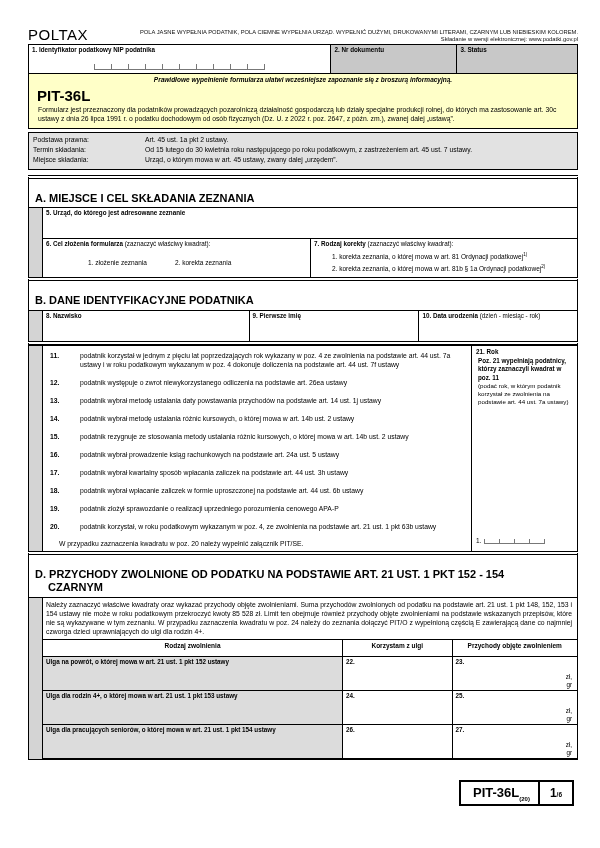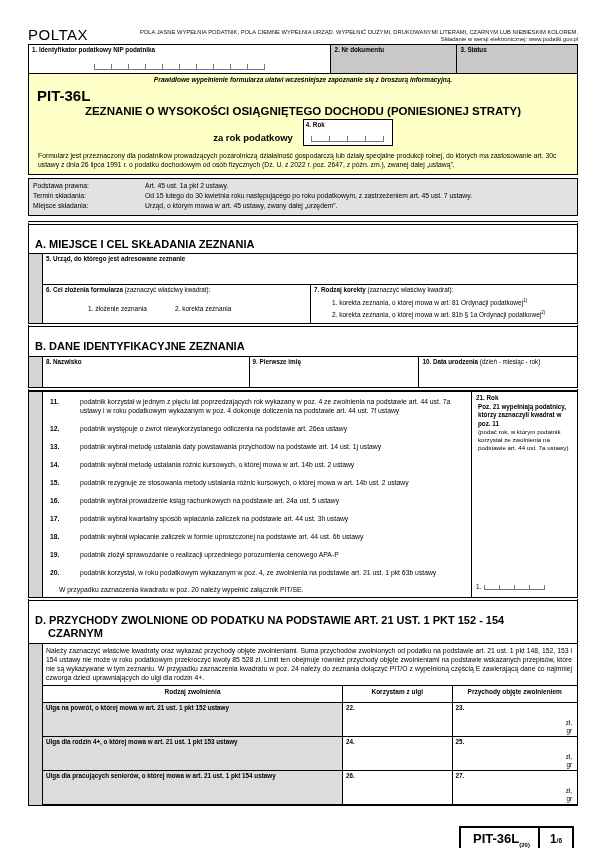--- a/index.html
+++ b/index.html
@@ -141,33 +141,20 @@
       <div class="cell-label">2. Nr dokumentu</div>
     </div>
     <div class="cell cell3">
       <div class="cell-label">3. Status</div>
     </div>
   </div>
 
   <div class="yellow">
     <div class="banner">Prawidłowe wypełnienie formularza ułatwi wcześniejsze zapoznanie się z broszurą informacyjną.</div>
     <div class="form-code">PIT-36L</div>
-    <div class="main-title">ZEZNANIE O WYSOKOŚCI OSIĄGNIĘTEGO DOCHODU (PONIESIONEJ STRATY)</div>
-    <div class="year-row">
-      <span class="year-caption">za rok podatkowy</span>
-      <div class="year-box">
-        <div class="year-label">4. Rok</div>
-        <div class="comb comb-4">
-          <i></i>
-            <i></i>
-            <i></i>
-            <i></i>
-        </div>
-      </div>
-    </div>
     <div class="form-desc">Formularz jest przeznaczony dla podatników prowadzących pozarolniczą działalność gospodarczą lub działy specjalne produkcji rolnej, do których ma zastosowanie art. 30c ustawy z dnia 26 lipca 1991 r. o podatku dochodowym od osób fizycznych (Dz. U. z 2022 r. poz. 2647, z późn. zm.), zwanej dalej „ustawą”.</div>
   </div>
 
   <div class="legal">
     <div class="legal-row">
       <span class="legal-label">Podstawa prawna:</span>
       <span class="legal-value">Art. 45 ust. 1a pkt 2 ustawy.</span>
     </div>
     <div class="legal-row">
       <span class="legal-label">Termin składania:</span>
@@ -201,21 +188,21 @@
             <div class="f-label"><b>7. Rodzaj korekty</b> <span class="hint">(zaznaczyć właściwy kwadrat):</span></div>
             <div class="opt7"><span>1. korekta zeznania, o której mowa w art. 81 Ordynacji podatkowej</span><sup>1)</sup></div>
             <div class="opt7"><span>2. korekta zeznania, o której mowa w art. 81b § 1a Ordynacji podatkowej</span><sup>2)</sup></div>
           </div>
         </div>
       </div>
     </div>
   </div>
 
   <div class="section">
-    <div class="sec-header">B. DANE IDENTYFIKACYJNE ZEZNANIA</div>
+    <div class="sec-header">B. DANE IDENTYFIKACYJNE PODATNIKA</div>
     <div class="sec-body">
       <div class="gutter"></div>
       <div class="sec-content">
         <div class="frow">
           <div class="field field8">
             <div class="f-label">8. Nazwisko</div>
           </div>
           <div class="field field9">
             <div class="f-label">9. Pierwsze imię</div>
           </div>

